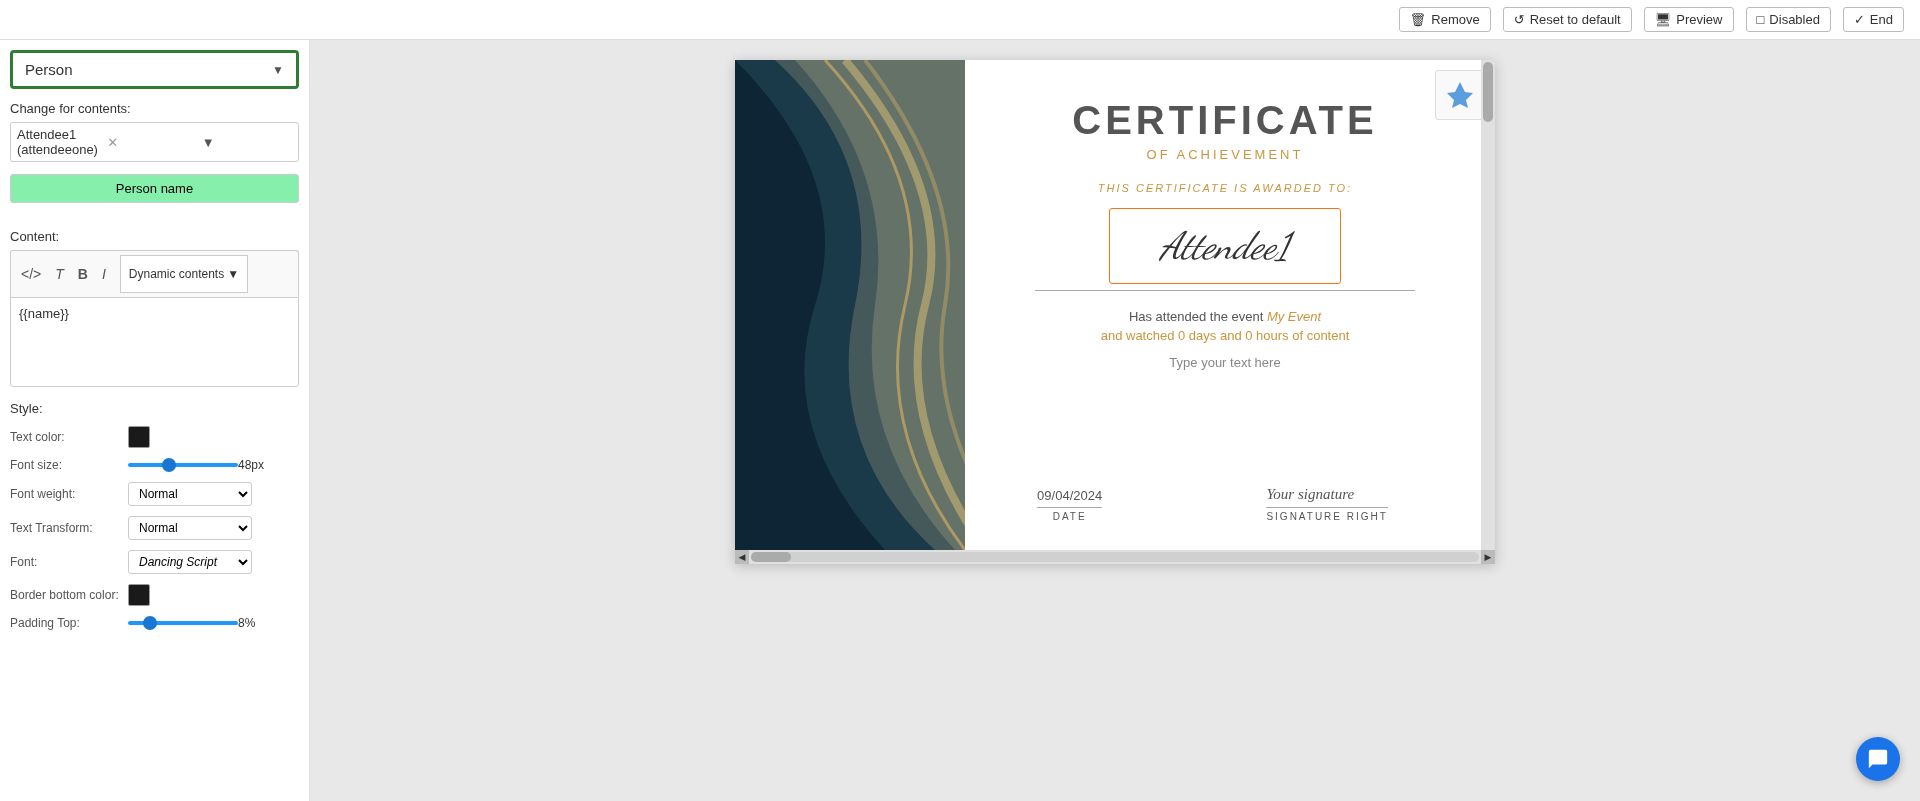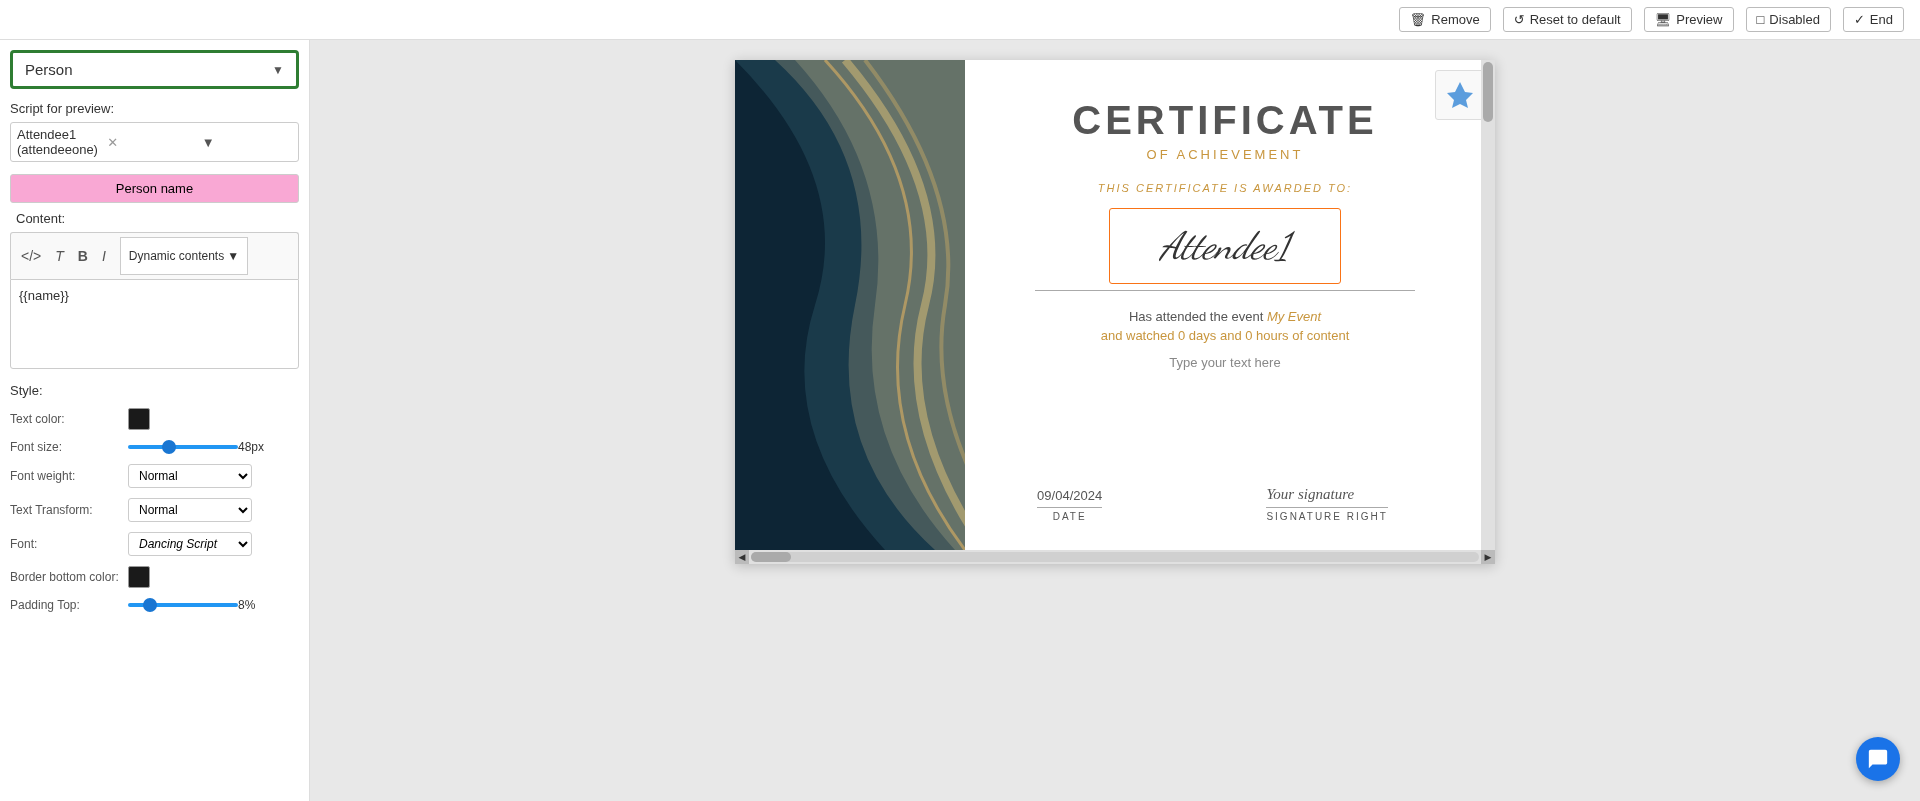--- a/index.html
+++ b/index.html
@@ -74,31 +74,31 @@
       background: #fff;
     }
     .preview-select-wrap span { flex: 1; font-size: 13px; color: #333; }
     .preview-select-wrap .x-btn { color: #999; cursor: pointer; margin-right: 4px; }
     .preview-select-wrap .dropdown-arrow { color: #555; cursor: pointer; }
 
     
     .person-name-btn {
       width: 100%;
       padding: 6px;
-      background: #f9a8d4;
+      background: #86efac;
       border: 1px solid #ccc;
       border-radius: 3px;
       text-align: center;
       font-size: 13px;
       cursor: pointer;
-      margin-bottom: 8px;
-    }
-
-    
-    .content-label { font-size: 13px; font-weight: 500; color: #333; margin-bottom: 6px; margin-left: 6px; }
+      margin-bottom: 26px;
+    }
+
+    
+    .content-label { font-size: 13px; font-weight: 500; color: #333; margin-bottom: 6px; }
 
     
     .editor-toolbar {
       display: flex;
       align-items: center;
       gap: 6px;
       border: 1px solid #ccc;
       border-bottom: none;
       padding: 4px 6px;
       background: #f9f9f9;
@@ -421,21 +421,21 @@
 
   <div id="left-panel">
 
     
     <div class="person-selector">
       <span>Person</span>
       <span class="chevron">▼</span>
     </div>
 
     
-    <div class="section-label">Script for preview:</div>
+    <div class="section-label">Change for contents:</div>
     <div class="preview-select-wrap">
       <span>Attendee1 (attendeeone)</span>
       <span class="x-btn">✕</span>
       <span class="dropdown-arrow">▼</span>
     </div>
 
     
     <button class="person-name-btn">
       <span>Person name</span>
     </button>

